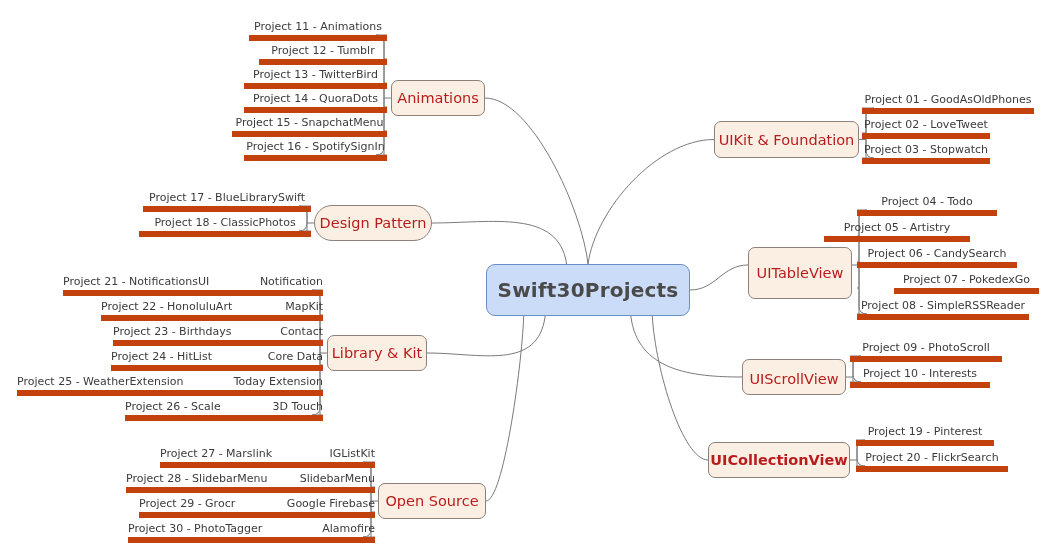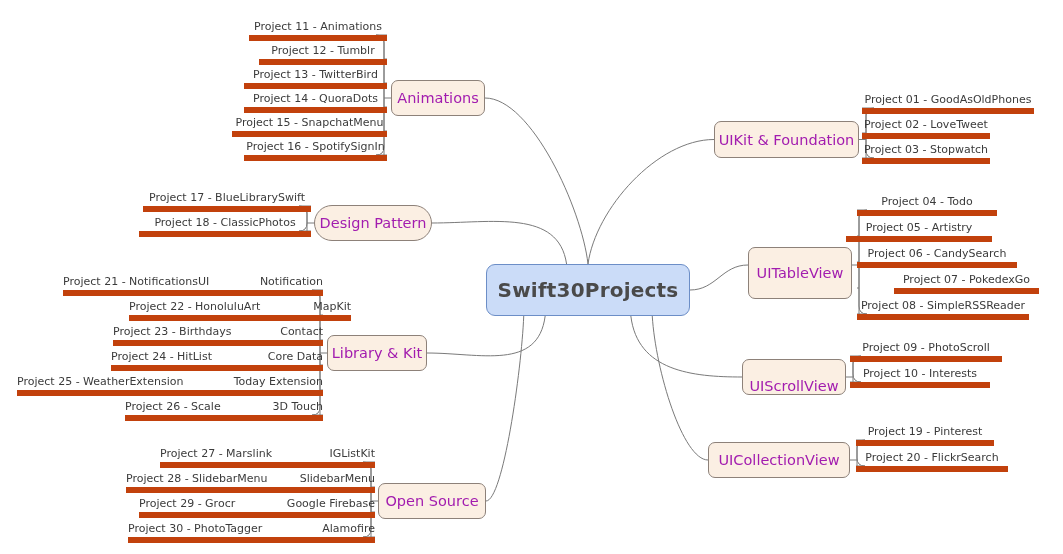--- a/index.html
+++ b/index.html
@@ -50,23 +50,23 @@
   .branch-node {
     position: absolute;
     box-sizing: border-box;
     background: #fbefe3;
     border: 1px solid #8d8179;
     border-radius: 7px;
     display: flex;
     align-items: center;
     justify-content: center;
     font-size: 14.5px;
-    color: #a21caf;
+    color: #b91c1c;
     white-space: nowrap;
-    padding: 0 10px;
+    padding: 7px 10px;
   }
 
   
   .leaf {
     position: absolute;
     box-sizing: border-box;
     display: flex;
     align-items: flex-end;
     justify-content: space-between;
     font-size: 11px;
@@ -201,21 +201,21 @@
       <div class="leaf center-one" style="left: 139px; top: 216px; width: 172px;">
         <span class="leaf-title">Project 18 - ClassicPhotos</span>
       </div>
       <div class="branch-node" style="left: 327px; top: 335px; width: 100px; height: 36px;">
         <span>Library &amp; Kit</span>
       </div>
       <div class="leaf" style="left: 63px; top: 275px; width: 260px;">
         <span class="leaf-title">Project 21 - NotificationsUI</span>
         <span class="leaf-tag">Notification</span>
       </div>
-      <div class="leaf" style="left: 101px; top: 300px; width: 222px; margin-left: 28px;">
+      <div class="leaf" style="left: 101px; top: 300px; width: 222px;">
         <span class="leaf-title">Project 22 - HonoluluArt</span>
         <span class="leaf-tag">MapKit</span>
       </div>
       <div class="leaf" style="left: 113px; top: 325px; width: 210px;">
         <span class="leaf-title">Project 23 - Birthdays</span>
         <span class="leaf-tag">Contact</span>
       </div>
       <div class="leaf" style="left: 111px; top: 350px; width: 212px;">
         <span class="leaf-title">Project 24 - HitList</span>
         <span class="leaf-tag">Core Data</span>
@@ -258,42 +258,42 @@
       </div>
       <div class="leaf center-one" style="left: 862px; top: 143px; width: 128px;">
         <span class="leaf-title">Project 03 - Stopwatch</span>
       </div>
       <div class="branch-node" style="left: 748px; top: 247px; width: 104px; height: 52px; text-align: center;">
         <span>UITableView</span>
       </div>
       <div class="leaf center-one" style="left: 857px; top: 195px; width: 140px;">
         <span class="leaf-title">Project 04 - Todo</span>
       </div>
-      <div class="leaf center-one" style="left: 846px; top: 221px; width: 146px; text-align: right;">
+      <div class="leaf center-one" style="left: 824px; top: 221px; width: 146px; text-align: right;">
         <span class="leaf-title">Project 05 - Artistry</span>
       </div>
       <div class="leaf center-one" style="left: 857px; top: 247px; width: 160px;">
         <span class="leaf-title">Project 06 - CandySearch</span>
       </div>
       <div class="leaf center-one" style="left: 894px; top: 273px; width: 145px;">
         <span class="leaf-title">Project 07 - PokedexGo</span>
       </div>
       <div class="leaf center-one" style="left: 857px; top: 299px; width: 172px;">
         <span class="leaf-title">Project 08 - SimpleRSSReader</span>
       </div>
       <div class="branch-node" style="left: 742px; top: 359px; width: 104px; height: 36px; align-items: flex-end;">
         <span>UIScrollView</span>
       </div>
       <div class="leaf center-one" style="left: 850px; top: 341px; width: 152px;">
         <span class="leaf-title">Project 09 - PhotoScroll</span>
       </div>
       <div class="leaf center-one" style="left: 850px; top: 367px; width: 140px;">
         <span class="leaf-title">Project 10 - Interests</span>
       </div>
-      <div class="branch-node" style="left: 708px; top: 442px; width: 142px; height: 36px;">
+      <div class="branch-node" style="left: 708px; top: 442px; width: 142px; height: 36px; font-weight: bold;">
         <span>UICollectionView</span>
       </div>
       <div class="leaf center-one" style="left: 856px; top: 425px; width: 138px;">
         <span class="leaf-title">Project 19 - Pinterest</span>
       </div>
       <div class="leaf center-one" style="left: 856px; top: 451px; width: 152px;">
         <span class="leaf-title">Project 20 - FlickrSearch</span>
       </div>
     </div>
 

